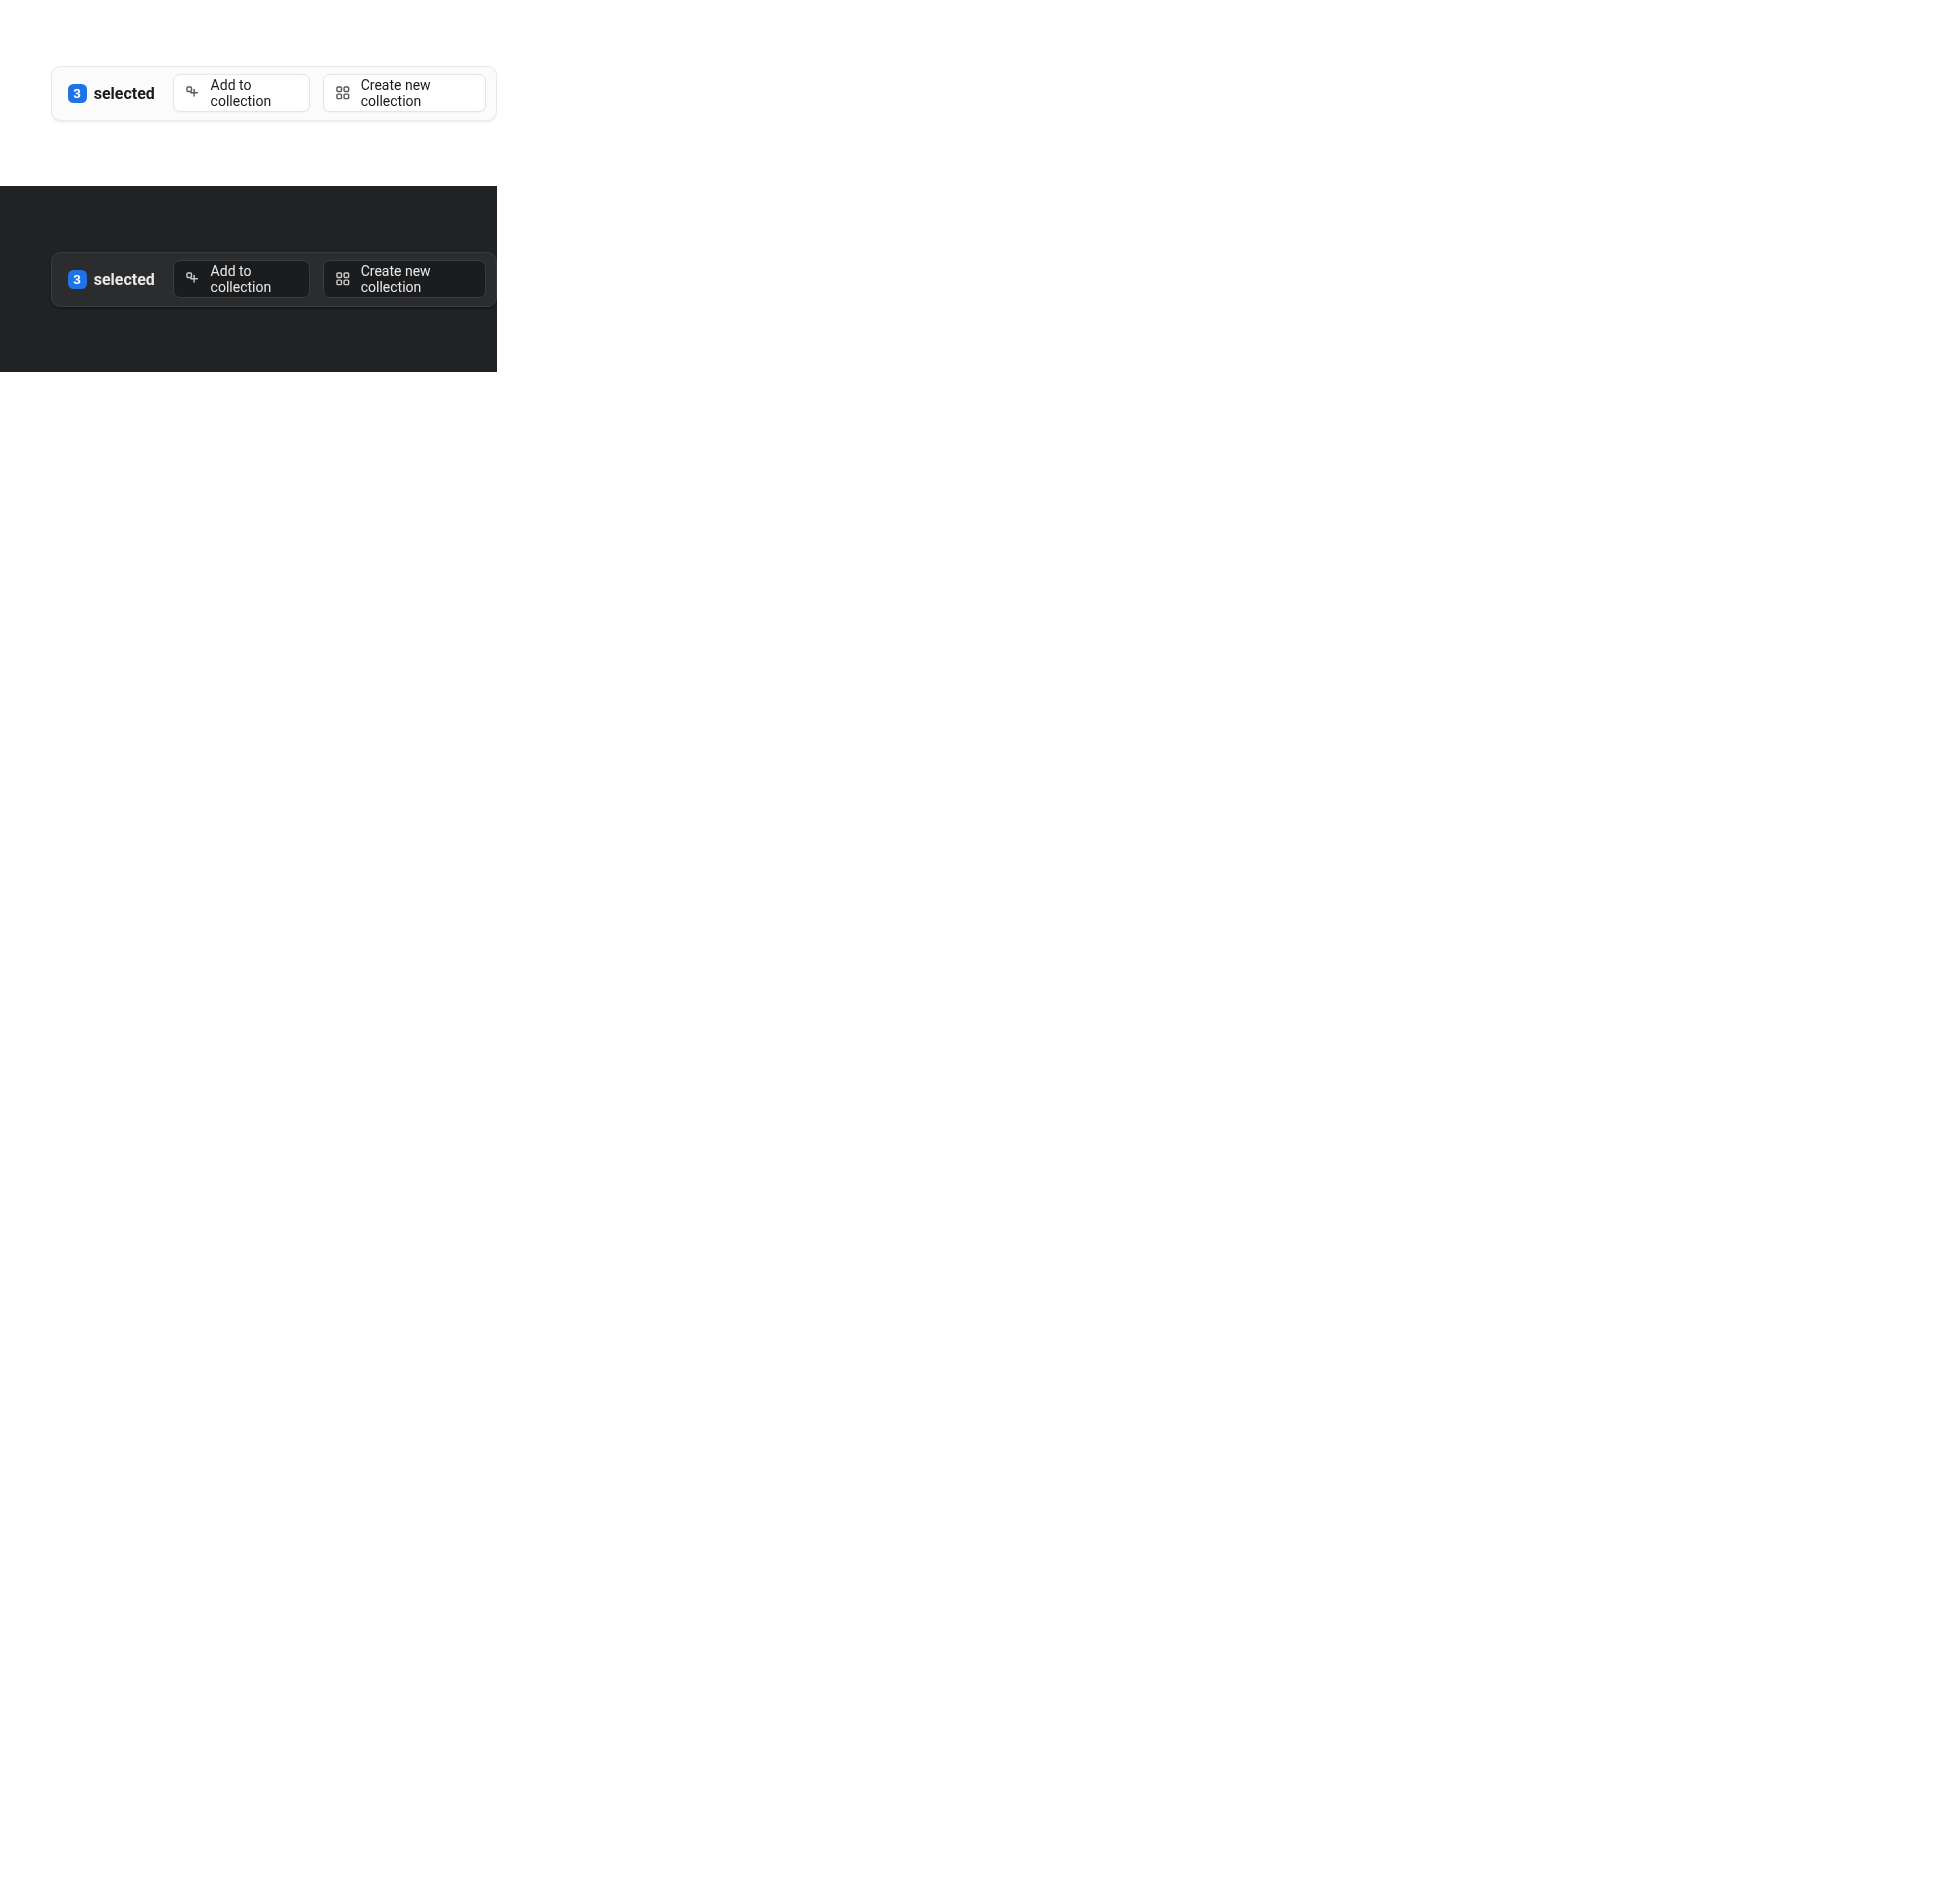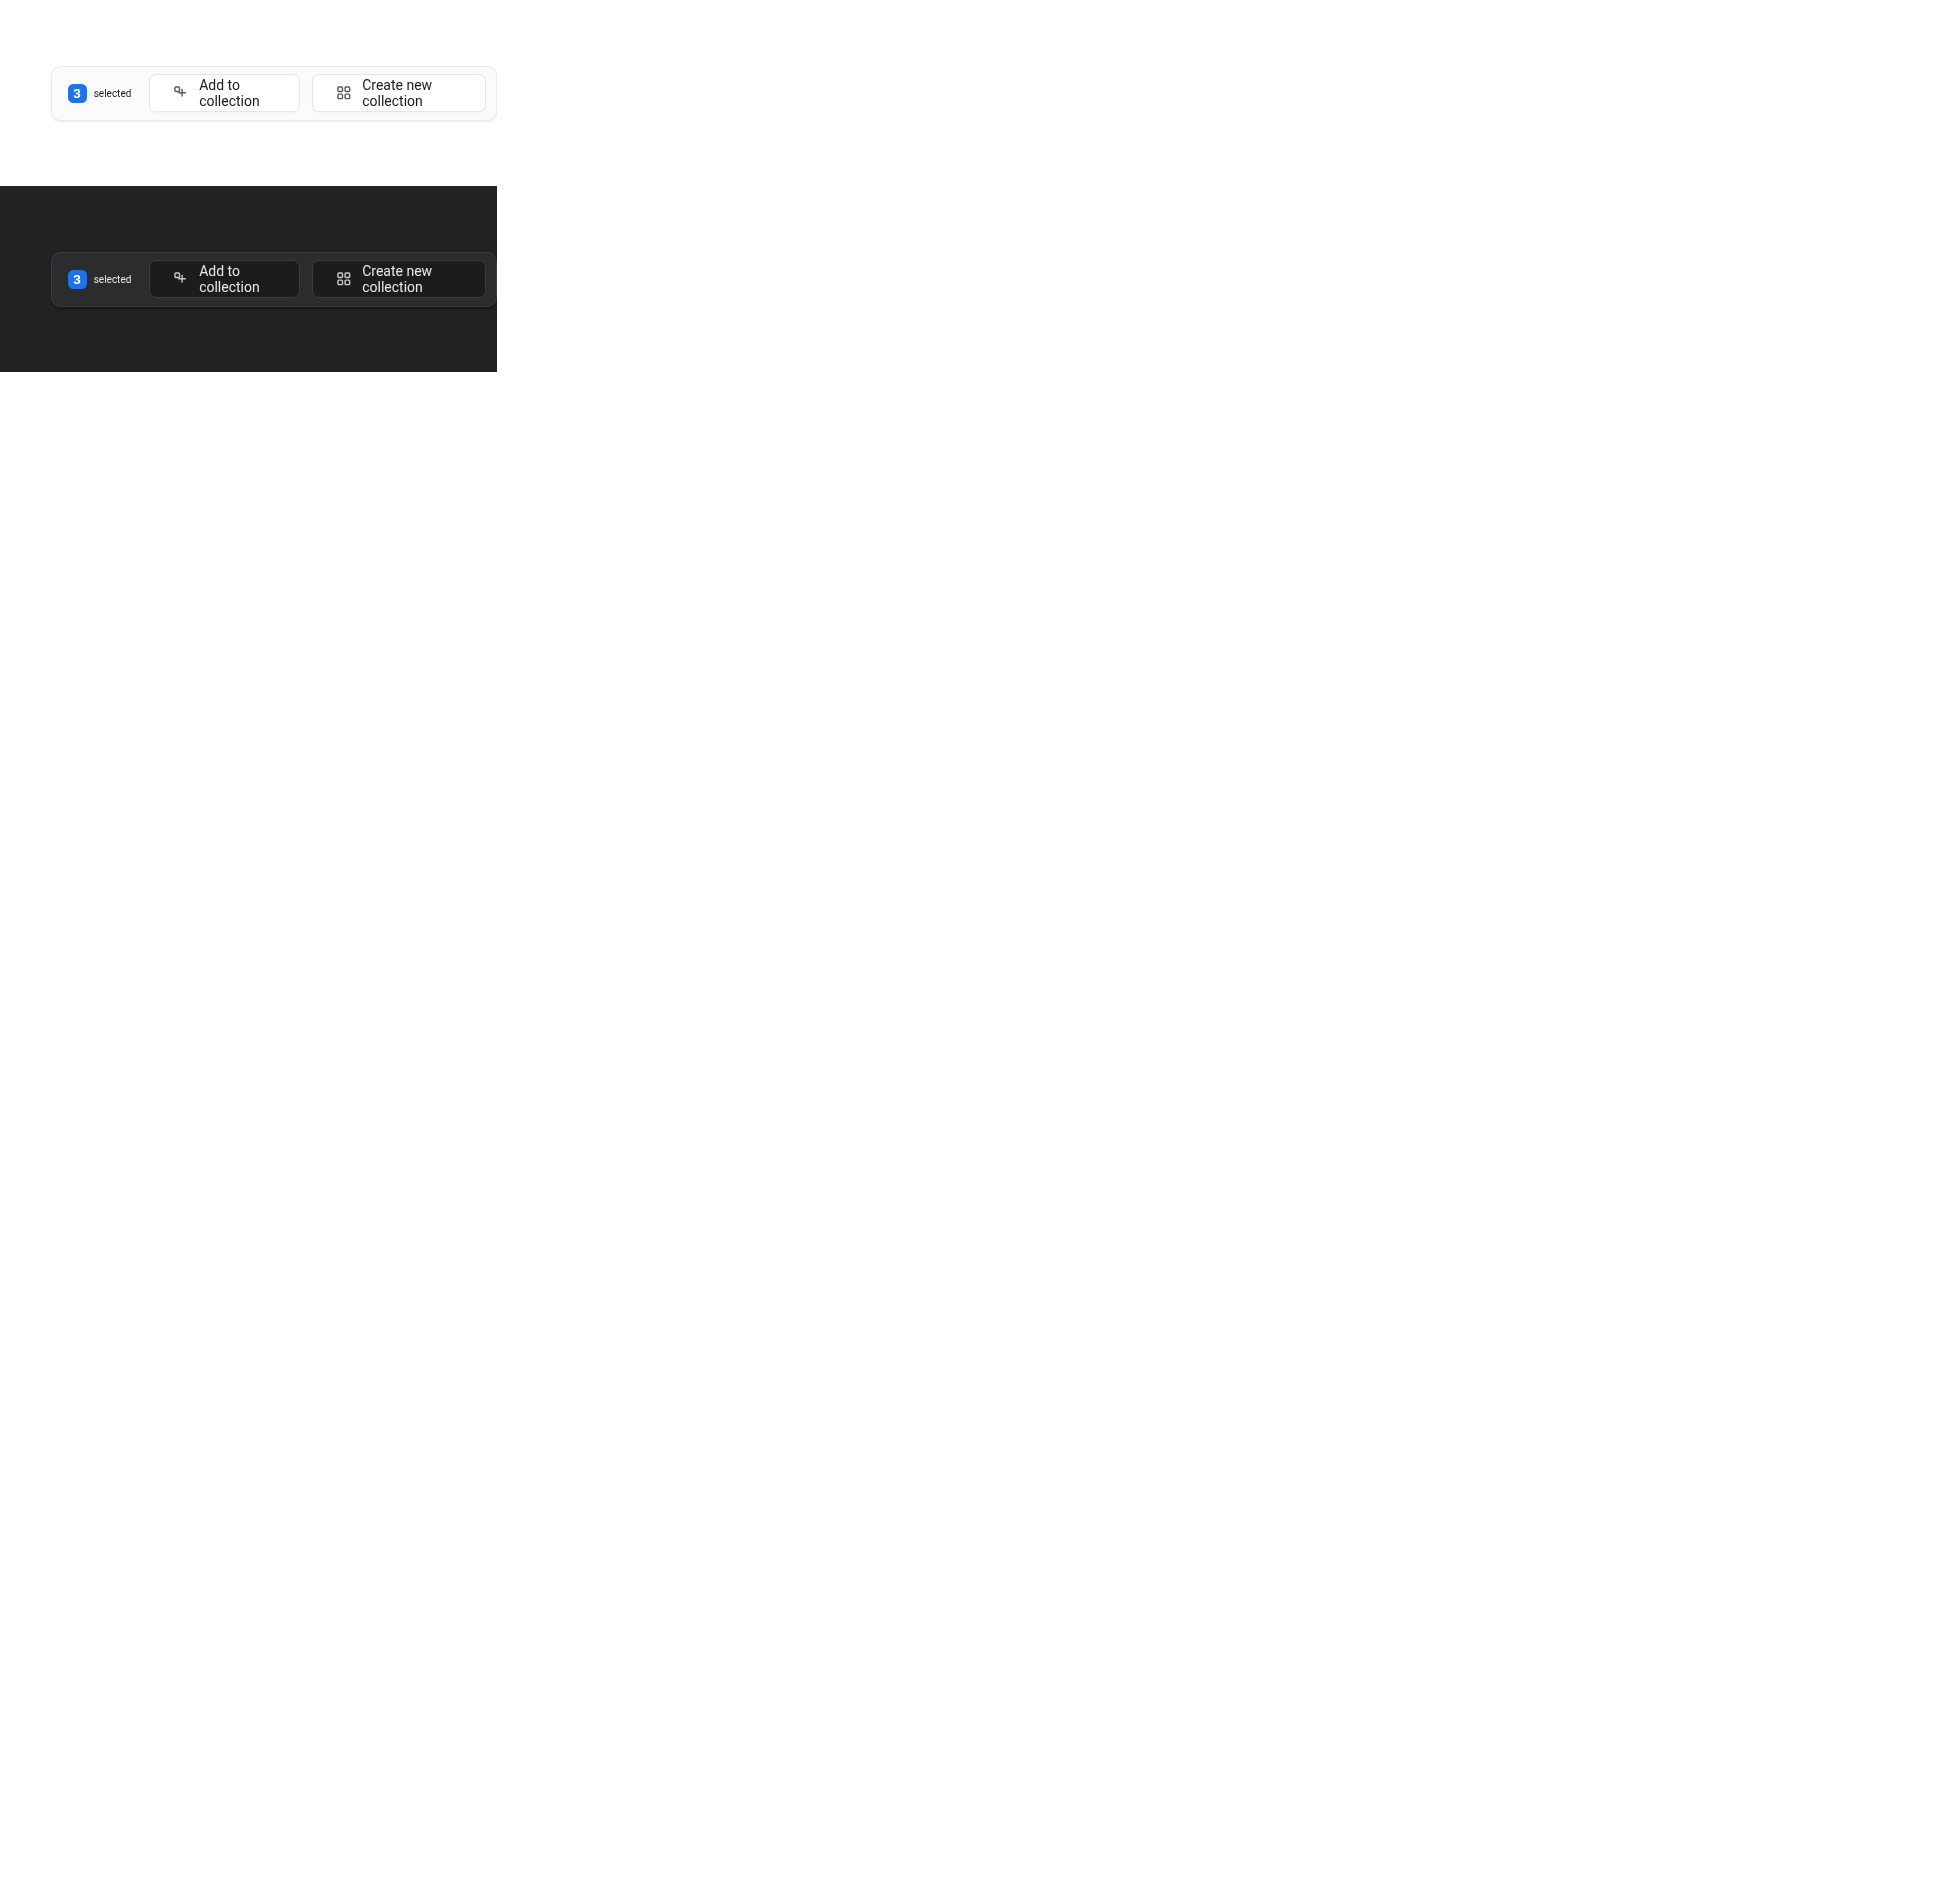--- a/index.html
+++ b/index.html
@@ -53,31 +53,31 @@
       font-weight: 700;
       font-size: 13.3px;
       width: 19px;
       height: 19px;
       border-radius: 5.5px;
       display: flex;
       align-items: center;
       justify-content: center;
     }
     .selected-label {
-      font-size: 10px;
-      font-weight: 400;
+      font-size: 16px;
+      font-weight: 700;
     }
     .selected-label-light { color: #1a1a1a; }
     .selected-label-dark { color: #e8e8e8; }
     .action-btn {
       display: flex;
       align-items: center;
       gap: 10.2px;
       border-radius: 7px;
-      padding: 0 23px;
+      padding: 0 11px;
       height: 38px;
       font-size: 14px;
       font-weight: 400;
       cursor: pointer;
       border: 0.4px solid;
     }
     .action-btn-light {
       background: #ffffff;
       border-color: #e6e6e6;
       color: #1a1a1a;

